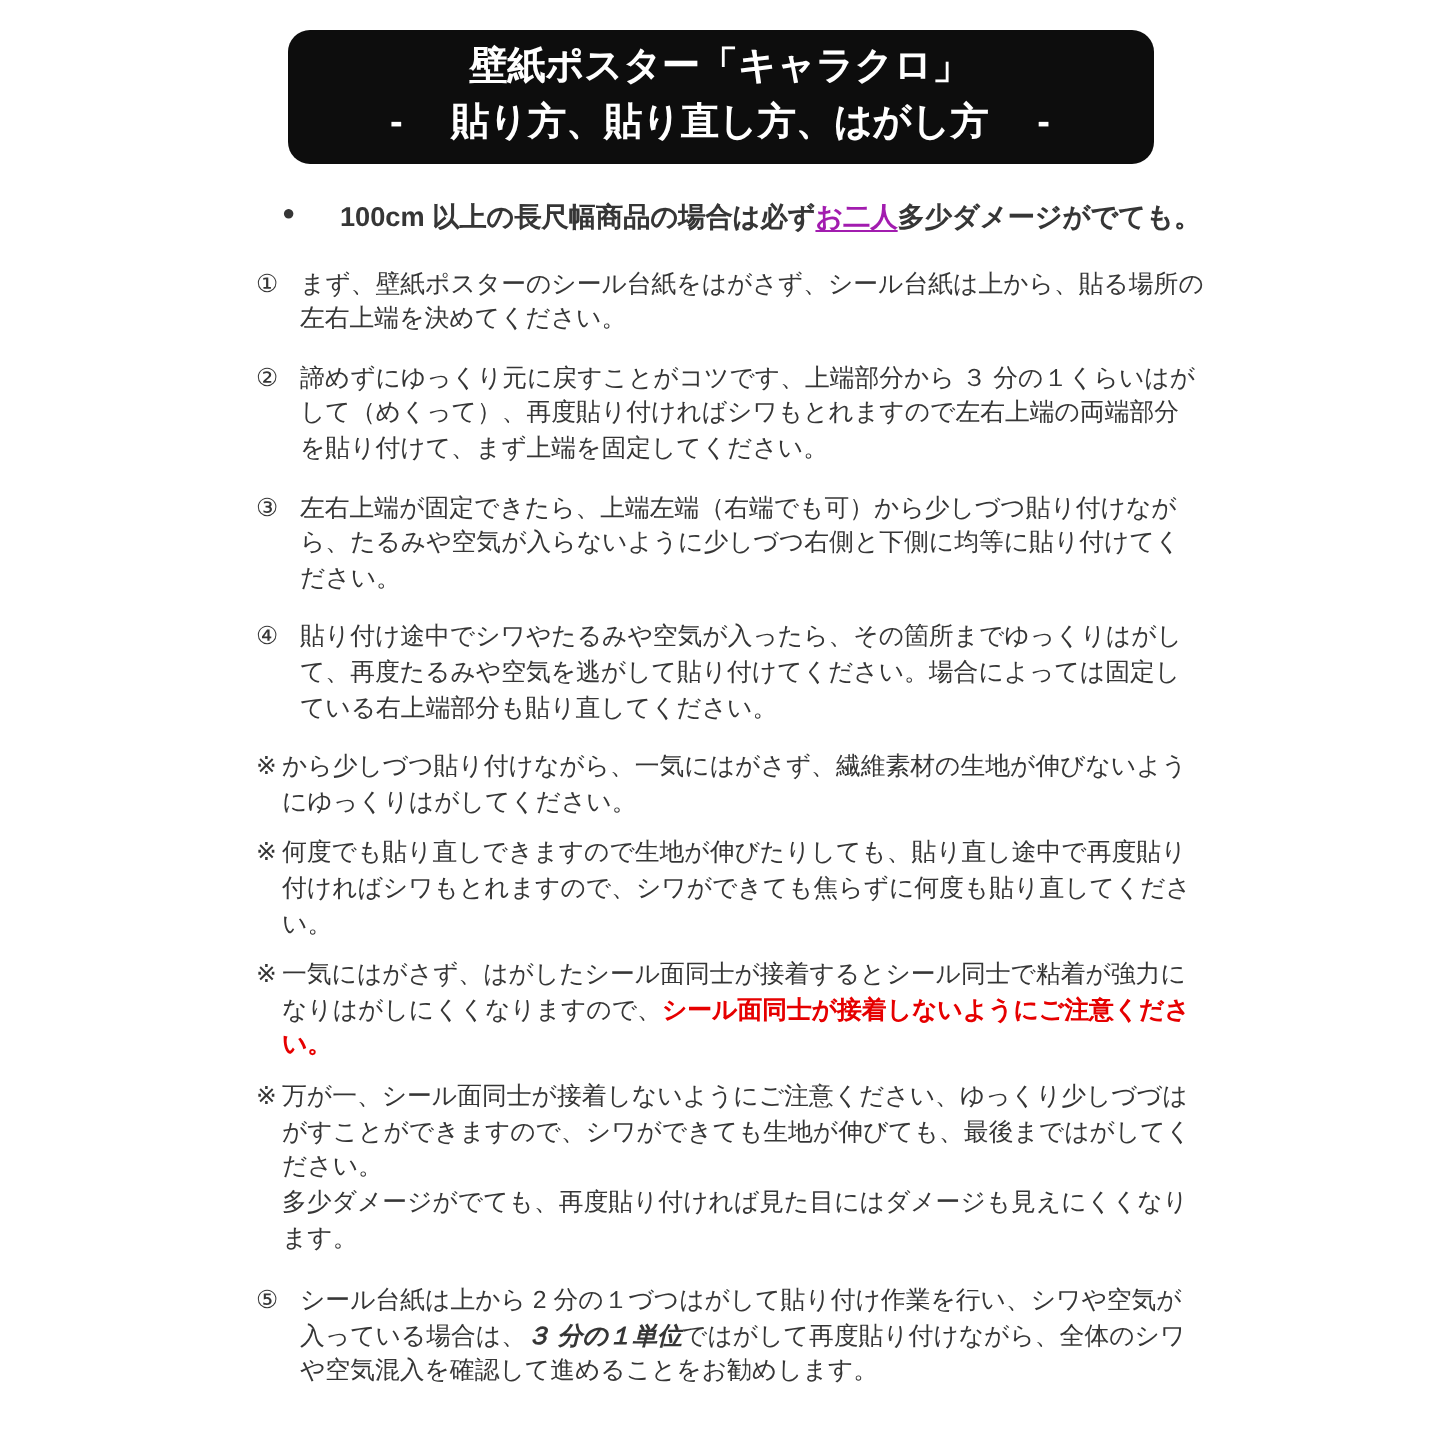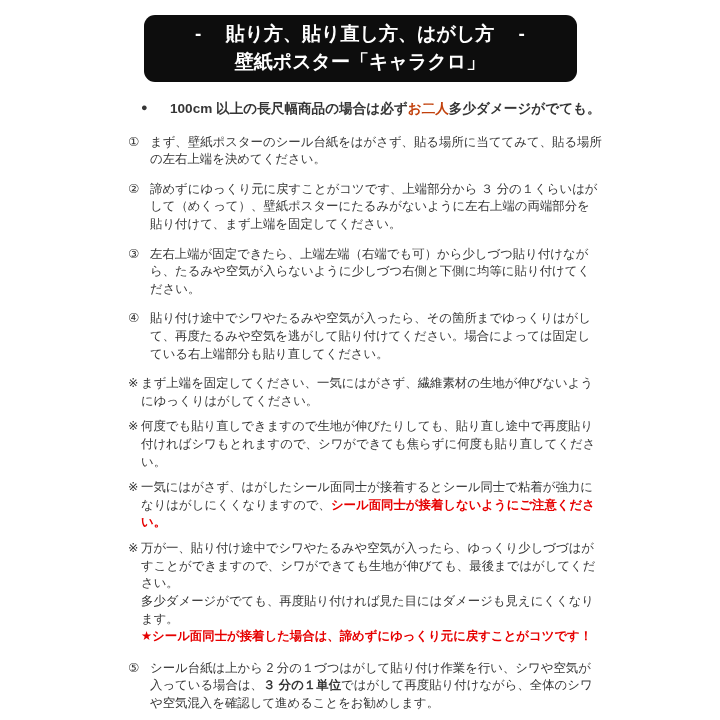--- a/index.html
+++ b/index.html
@@ -52,70 +52,70 @@
     margin-bottom: 15px;
   }
   .para.header .marker { width: 29px; font-size: 11px; padding-top: 1px; }
   .para.num .marker { width: 22px; }
   .para.note { margin-bottom: 8px; }
   .para.note .marker { width: 13px; }
   .para.last-num { margin-top: 14px; }
   .content { flex: 1; }
   .s-n { }
   .s-u { text-underline-offset: 2px; text-decoration-thickness: 1px; }
-  .s-b { font-weight: bold; }
+  .s-b { font-weight: bold; font-style: italic; }
   .s-r { color: #e60000; font-weight: bold; }
-  .s-ru { color: #c2410c; font-weight: bold; text-underline-offset: 2px; }
+  .s-ru { color: #a21caf; font-weight: bold; text-decoration: underline; text-underline-offset: 2px; }
 </style>
 </head>
 <body>
 
 <div class="sheet">
 
   <div class="title-box">
+    <div>壁紙ポスター「キャラクロ」</div>
     <div>-　 貼り方、貼り直し方、はがし方 　-</div>
-    <div>壁紙ポスター「キャラクロ」</div>
   </div>
 
   <main class="body-area">
       <div class="para header">
         <span class="marker">●</span>
         <span class="content"><span class="s-u">100cm 以上の長尺幅商品</span><span class="s-n">の場合は必ず</span><span class="s-ru">お二人</span><span class="s-n">多少ダメージがでても。</span></span>
       </div>
       <div class="para num">
         <span class="marker">①</span>
-        <span class="content"><span class="s-n">まず、壁紙ポスターのシール台紙をはがさず、貼る場所に当ててみて、貼る場所の左右上端を決めてください。</span></span>
+        <span class="content"><span class="s-n">まず、壁紙ポスターのシール台紙をはがさず、シール台紙は上から、貼る場所の左右上端を決めてください。</span></span>
       </div>
       <div class="para num">
         <span class="marker">②</span>
-        <span class="content"><span class="s-n">諦めずにゆっくり元に戻すことがコツです、</span><span class="s-u">上端部分から ３ 分の１くらいはがして</span><span class="s-n">（めくって）、壁紙ポスターにたるみがないように</span><span class="s-u">左右上端の両端部分を貼り付けて、まず上端を固定してください</span><span class="s-n">。</span></span>
+        <span class="content"><span class="s-n">諦めずにゆっくり元に戻すことがコツです、</span><span class="s-u">上端部分から ３ 分の１くらいはがして</span><span class="s-n">（めくって）、再度貼り付ければシワもとれますので</span><span class="s-u">左右上端の両端部分を貼り付けて、まず上端を固定してください</span><span class="s-n">。</span></span>
       </div>
       <div class="para num">
         <span class="marker">③</span>
         <span class="content"><span class="s-n">左右上端が固定できたら、上端左端（右端でも可）から少しづつ貼り付けながら、たるみや空気が入らないように少しづつ右側と下側に均等に貼り付けてください。</span></span>
       </div>
       <div class="para num">
         <span class="marker">④</span>
         <span class="content"><span class="s-n">貼り付け途中でシワやたるみや空気が入ったら、その箇所までゆっくりはがして、再度たるみや空気を逃がして貼り付けてください。場合によっては固定している右上端部分も貼り直してください。</span></span>
       </div>
       <div class="para note">
         <span class="marker">※</span>
-        <span class="content"><span class="s-u">まず上端を固定してください、一気にはがさず、繊維素材の生地が伸びないようにゆっくりはがしてください。</span></span>
+        <span class="content"><span class="s-u">から少しづつ貼り付けながら、一気にはがさず、繊維素材の生地が伸びないようにゆっくりはがしてください。</span></span>
       </div>
       <div class="para note">
         <span class="marker">※</span>
         <span class="content"><span class="s-n">何度でも貼り直しできますので</span><span class="s-u">生地</span><span class="s-n">が伸びたりしても、貼り直し途中で</span><span class="s-u">再度貼り付ければシワもとれますので、シワができても焦らずに何度も貼り直してください</span><span class="s-n">。</span></span>
       </div>
       <div class="para note">
         <span class="marker">※</span>
         <span class="content"><span class="s-n">一気にはがさず、はがしたシール面同士が接着するとシール同士で粘着が強力になりはがしにくくなりますので、</span><span class="s-r">シール面同士が接着しないようにご注意ください。</span></span>
       </div>
       <div class="para note">
         <span class="marker">※</span>
-        <span class="content"><span class="s-n">万が一、貼り付け途中でシワやたるみや空気が入ったら、</span><span class="s-u">ゆっくり少しづづはがすことができますので、シワができても生地が伸びても、最後まではがしてください。</span><br><span class="s-u">多少ダメージがでても、再度貼り付ければ見た目にはダメージも見えにくくなります。</span><br><span class="s-r">★シール面同士が接着した場合は、諦めずにゆっくり元に戻すことがコツです！</span></span>
+        <span class="content"><span class="s-n">万が一、シール面同士が接着しないようにご注意ください、</span><span class="s-u">ゆっくり少しづづはがすことができますので、シワができても生地が伸びても、最後まではがしてください。</span><br><span class="s-u">多少ダメージがでても、再度貼り付ければ見た目にはダメージも見えにくくなります。</span><br></span>
       </div>
       <div class="para num last-num">
         <span class="marker">⑤</span>
         <span class="content"><span class="s-n">シール台紙は上から 2 分の１づつはがして貼り付け作業を行い、シワや空気が入っている場合は、</span><span class="s-b">３ 分の１単位</span><span class="s-n">ではがして再度貼り付けながら、全体のシワや空気混入を確認して進めることをお勧めします。</span></span>
       </div>
     </main>
 
 </div>
 
 </body></html>

